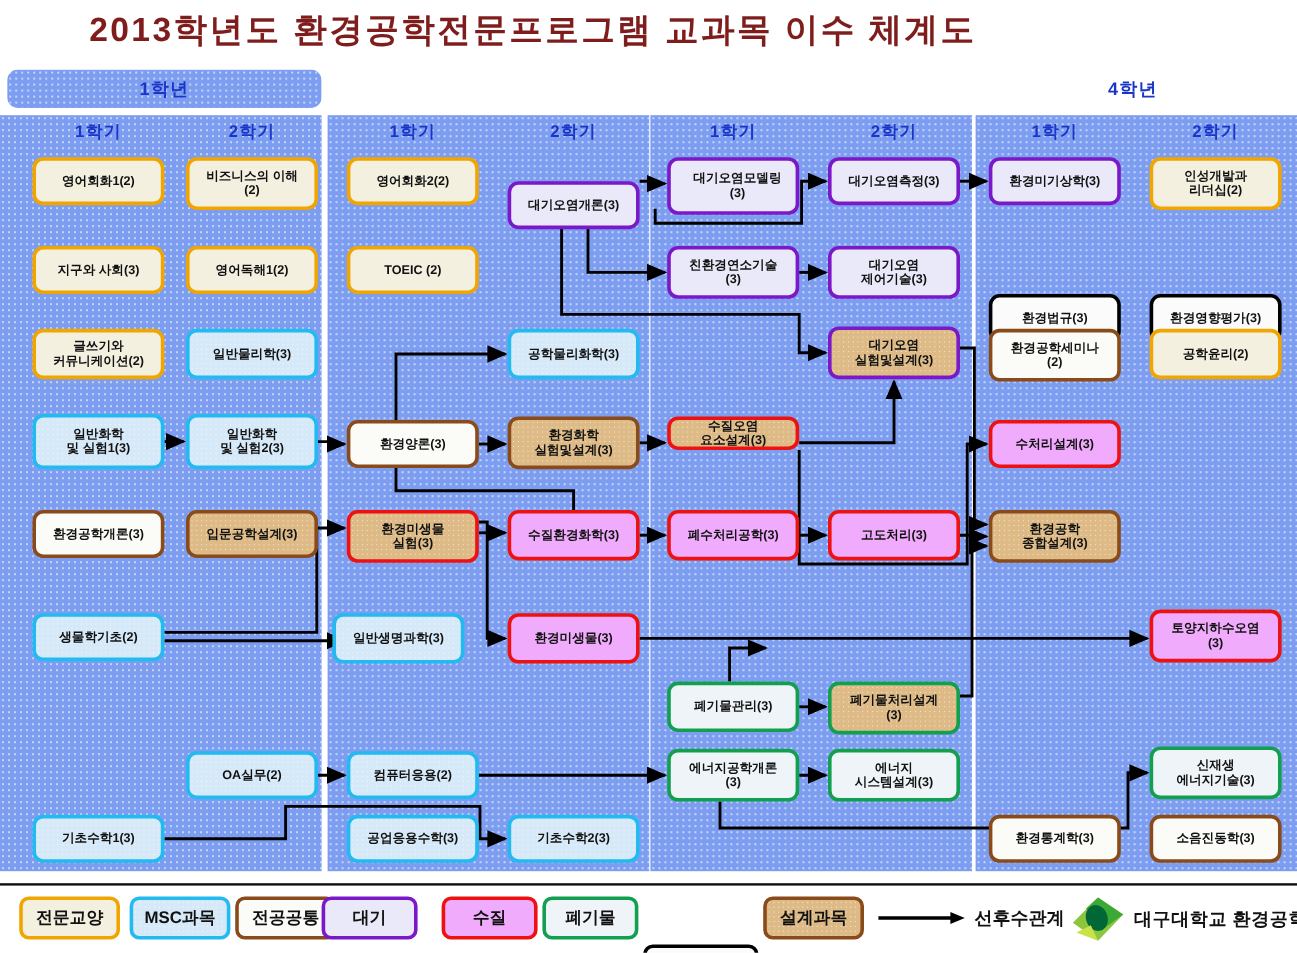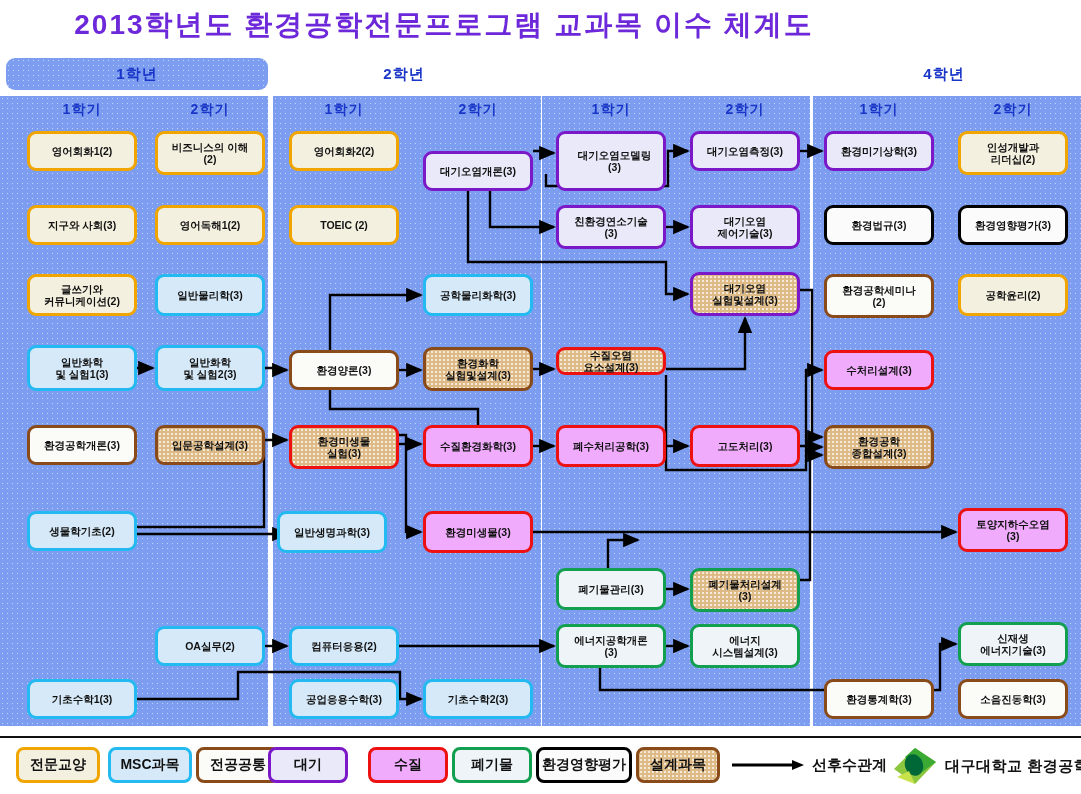--- a/index.html
+++ b/index.html
@@ -11,21 +11,21 @@
     position:relative;
   }
   #root{position:absolute;inset:0;}
 
   
   .title{
     position:absolute;left:0;top:6px;width:888px;
     text-align:center;
     font-size:28px;font-weight:bold;
     letter-spacing:2px;
-    color:#6d28d9;
+    color:#7f1d1d;
     white-space:nowrap;
   }
 
   
   .band{
     position:absolute;top:96px;height:630px;
     background:#7d9ef0;
     background-image:radial-gradient(rgba(255,255,255,.55) 0.6px, transparent 0.7px);
     background-size:5px 5px;
   }
@@ -71,21 +71,21 @@
 
   
   .c-gyoyang{border:3px solid #f0a500;background:#f4f0df;}
   .c-msc{border:3px solid #22baf0;background:#d6e9f8;
          background-image:radial-gradient(rgba(255,255,255,.8) 0.6px,transparent 0.7px);
          background-size:4px 4px;}
   .c-gongtong{border:3px solid #8a4b1a;background:#fbfbf8;}
   .c-daegi{border:3px solid #7b19c9;background:#e9e9f9;}
   .c-sujil{border:3px solid #ee1111;background:#f0abfc;}
   .c-pyegi{border:3px solid #12a050;background:#eef4f8;}
-  .c-yeonghyang{border:3px solid #000000;background:#fbfbfb;}
+  .c-yeonghyang{border:3px solid #000000;background:#fbfbfb;margin-top:40px;}
 
   
   .design{
     background:#ddba86 !important;
     background-image:radial-gradient(rgba(255,255,255,.75) 0.7px,transparent 0.8px) !important;
     background-size:4px 4px !important;
   }
 
   
   #wires{position:absolute;left:0;top:0;width:1081px;height:794px;z-index:2;}
@@ -119,23 +119,20 @@
 
   <div class="band" style="left:0;width:268px;"></div>
   <div class="band" style="left:273px;width:268px;"></div>
   <div class="band" style="left:542px;width:268px;"></div>
   <div class="band" style="left:813px;width:268px;"></div>
 
   <div class="title">2013학년도 환경공학전문프로그램 교과목 이수 체계도</div>
 
   <div class="yearbar on" style="left:6px;width:262px;">
       <span>1학년</span>
-    </div>
-  <div class="yearbar off" style="left:273px;width:262px;">
-      <span>2학년</span>
     </div>
   <div class="yearbar off" style="left:813px;width:262px;">
       <span>4학년</span>
     </div>
 
   <div class="sem" style="left:27px;">1학기</div>
   <div class="sem" style="left:155px;">2학기</div>
   <div class="sem" style="left:289px;">1학기</div>
   <div class="sem" style="left:423px;">2학기</div>
   <div class="sem" style="left:556px;">1학기</div>
@@ -241,21 +238,21 @@
       <div class="box c-msc" style="left: 277px; top: 511px; height: 42px; justify-content: center;"><span>일반생명과학(3)</span></div>
       <div class="box c-msc" style="left: 289px; top: 626px; height: 40px;"><span>컴퓨터응용(2)</span></div>
       <div class="box c-msc" style="left: 289px; top: 679px; height: 40px;"><span>공업응용수학(3)</span></div>
       <div class="box c-daegi" style="left: 423px; top: 131px; height: 40px; margin-top: 20px;"><span>대기오염개론(3)</span></div>
       <div class="box c-msc" style="left: 423px; top: 274px; height: 42px;"><span>공학물리화학(3)</span></div>
       <div class="box c-gongtong design" style="left: 423px; top: 347px; height: 44px;"><span>환경화학
 실험및설계(3)</span></div>
       <div class="box c-sujil" style="left: 423px; top: 425px; height: 42px;"><span>수질환경화학(3)</span></div>
       <div class="box c-sujil" style="left: 423px; top: 511px; height: 42px;"><span>환경미생물(3)</span></div>
       <div class="box c-msc" style="left: 423px; top: 679px; height: 40px;"><span>기초수학2(3)</span></div>
-      <div class="box c-daegi" style="left: 556px; top: 131px; height: 60px; padding-left: 10px;"><span>대기오염모델링
+      <div class="box c-daegi" style="left: 556px; top: 131px; height: 48px; padding-left: 10px;"><span>대기오염모델링
 (3)</span></div>
       <div class="box c-daegi" style="left: 556px; top: 205px; height: 44px;"><span>친환경연소기술
 (3)</span></div>
       <div class="box c-sujil design" style="left: 556px; top: 347px; height: 28px;"><span>수질오염
 요소설계(3)</span></div>
       <div class="box c-sujil" style="left: 556px; top: 425px; height: 42px;"><span>폐수처리공학(3)</span></div>
       <div class="box c-pyegi" style="left: 556px; top: 568px; height: 42px;"><span>폐기물관리(3)</span></div>
       <div class="box c-pyegi" style="left: 556px; top: 624px; height: 44px;"><span>에너지공학개론
 (3)</span></div>
       <div class="box c-daegi" style="left: 690px; top: 131px; height: 40px;"><span>대기오염측정(3)</span></div>

